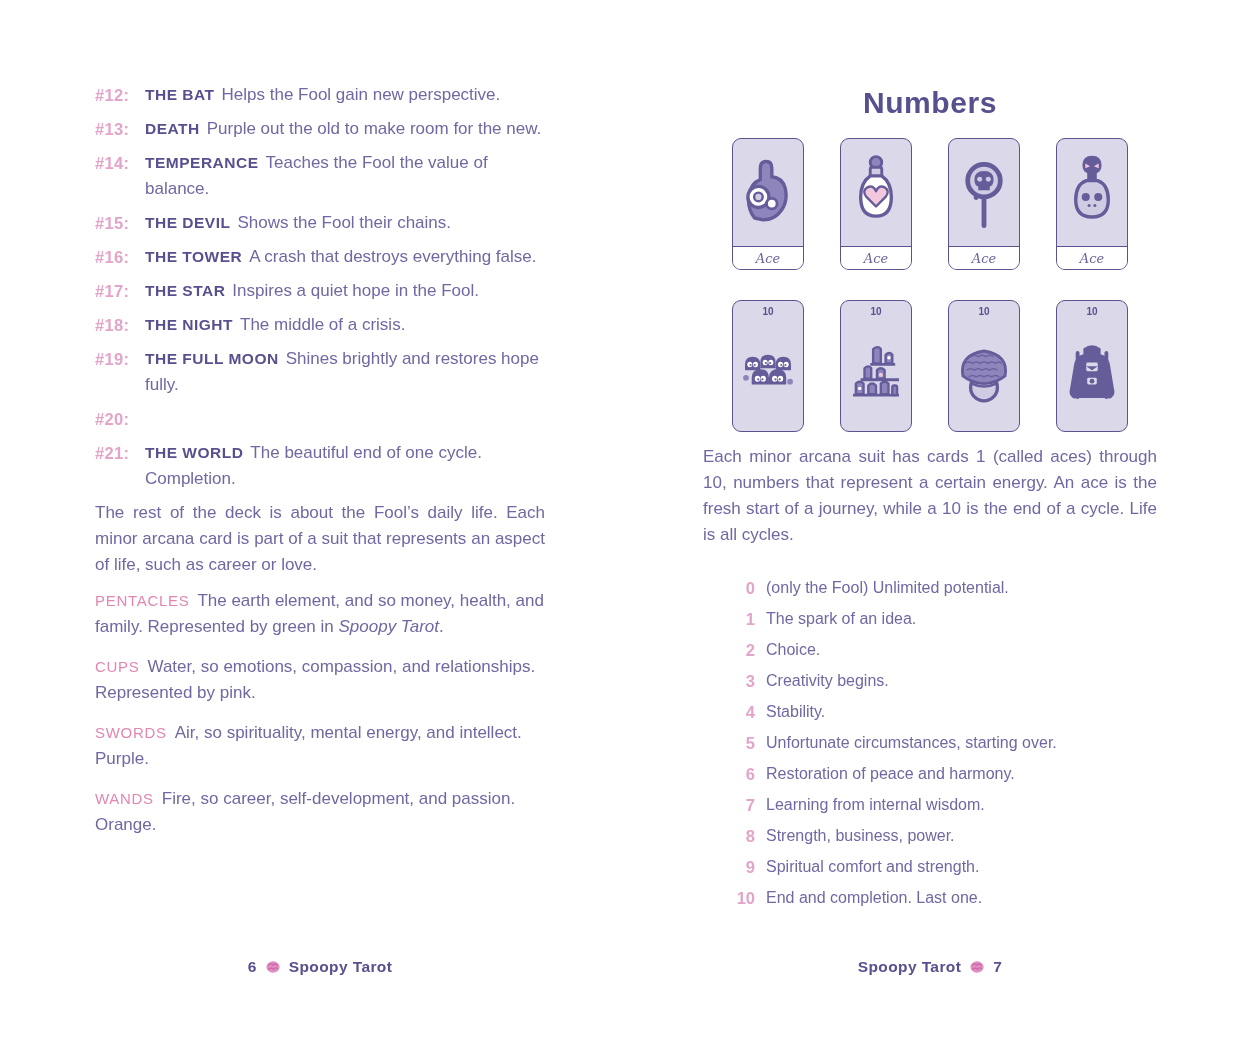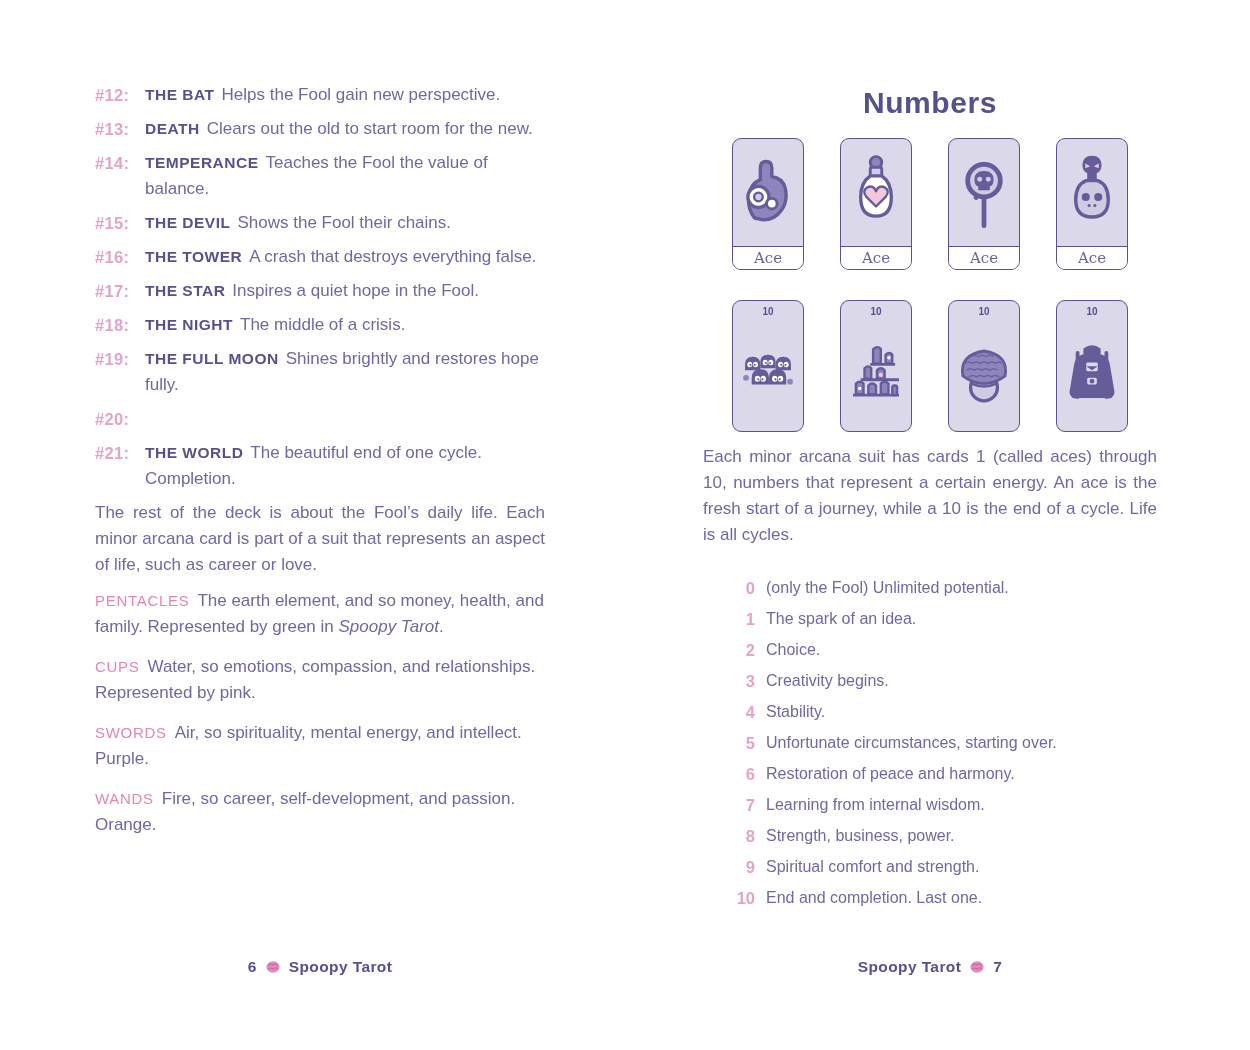--- a/index.html
+++ b/index.html
@@ -39,21 +39,21 @@
   .card{
     width:72px;height:132px;background:#dbd8ea;border:1.5px solid#5a5390;
     border-radius:9px;box-sizing:border-box;position:relative;overflow:hidden;
   }
   .card-art{position:absolute;left:0;right:0;display:flex;justify-content:center;}
   .card.ace .card-art{top:4px;bottom:23px;align-items:center;}
   .card.ten .card-art{top:20px;bottom:4px;align-items:center;}
   .card-band{
     position:absolute;left:0;right:0;bottom:0;height:22px;background:#ffffff;
     border-top:1.5px solid #5a5390;display:flex;align-items:center;justify-content:center;
-    font-family:"DejaVu Serif",serif;font-size:15px;color:#6b649c;text-align:right;
+    font-family:"DejaVu Serif",serif;font-style:italic;font-size:13px;color:#6b649c;text-align:right;
   }
   .card-top-label{
     position:absolute;top:5px;left:0;right:0;text-align:center;
     font-weight:700;font-size:10px;color:#57508f;
   }
   #numbers-intro{margin-top:12px;}
   #numbers-list{margin-top:27px;margin-left:25px;}
   .num-item{display:flex;margin-bottom:5px;}
   .num-label{
     flex:0 0 27px;text-align:right;margin-right:11px;font-weight:700;
@@ -76,21 +76,21 @@
 <div id="canvas">
 
   <div id="page-left">
 
     <div class="ma-item">
       <span class="ma-num">#12:</span>
       <span class="ma-text"><span class="ma-name">THE BAT</span><span>Helps the Fool gain new perspective.</span></span>
     </div>
     <div class="ma-item">
       <span class="ma-num">#13:</span>
-      <span class="ma-text"><span class="ma-name">DEATH</span><span>Clears out the old to start room for the new.</span></span>
+      <span class="ma-text"><span class="ma-name">DEATH</span><span>Purple out the old to make room for the new.</span></span>
     </div>
     <div class="ma-item">
       <span class="ma-num">#14:</span>
       <span class="ma-text"><span class="ma-name">TEMPERANCE</span><span>Teaches the Fool the value of balance.</span></span>
     </div>
     <div class="ma-item">
       <span class="ma-num">#15:</span>
       <span class="ma-text"><span class="ma-name">THE DEVIL</span><span>Shows the Fool their chains.</span></span>
     </div>
     <div class="ma-item">

